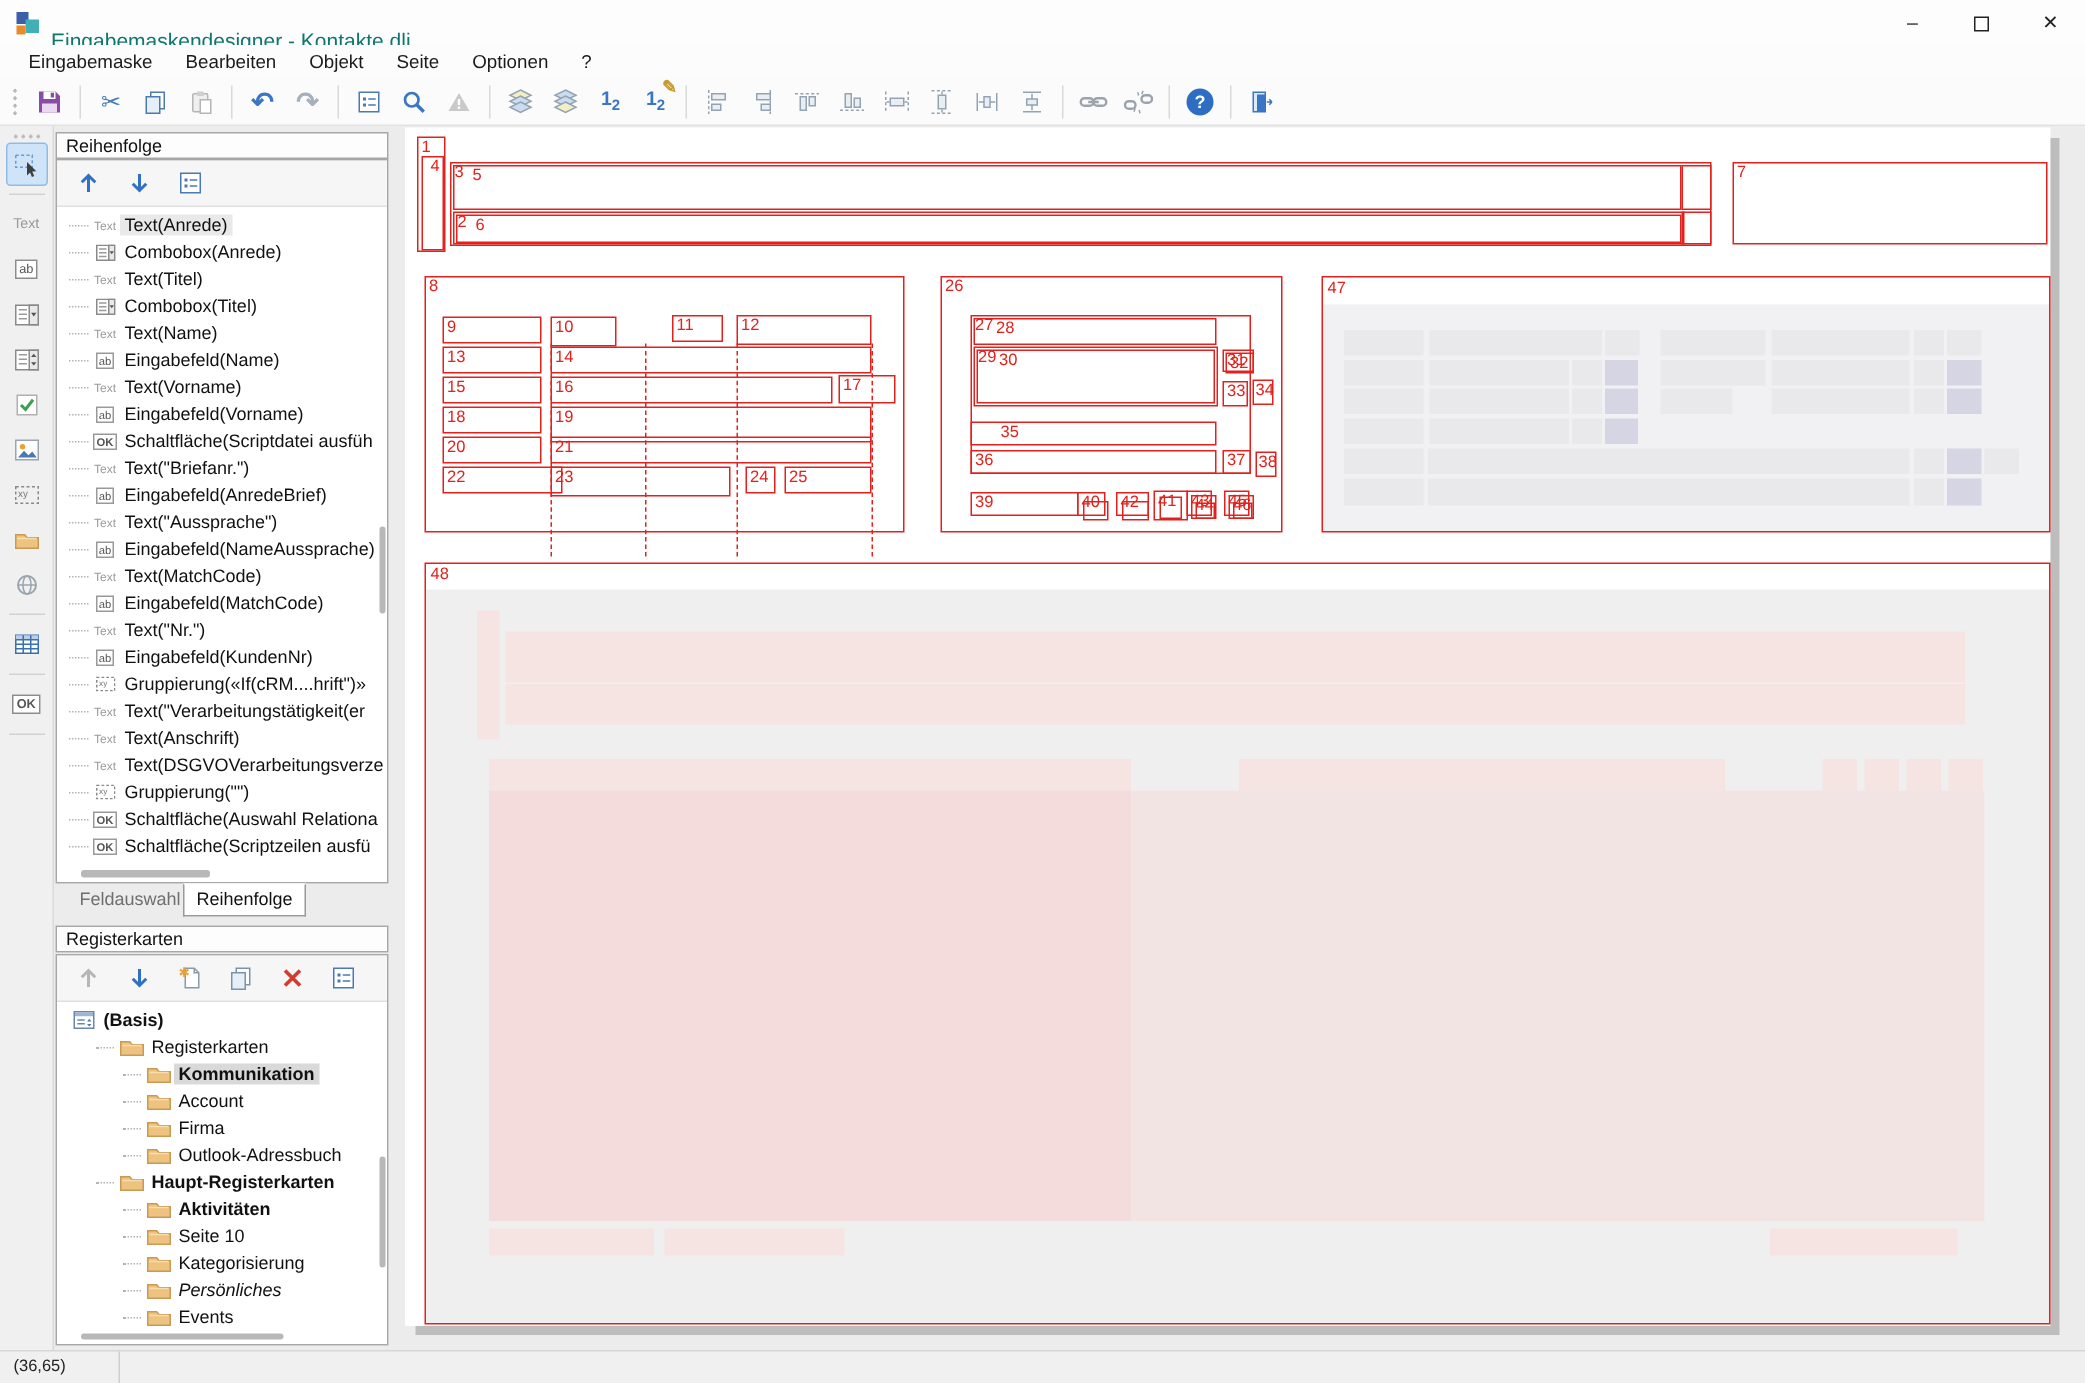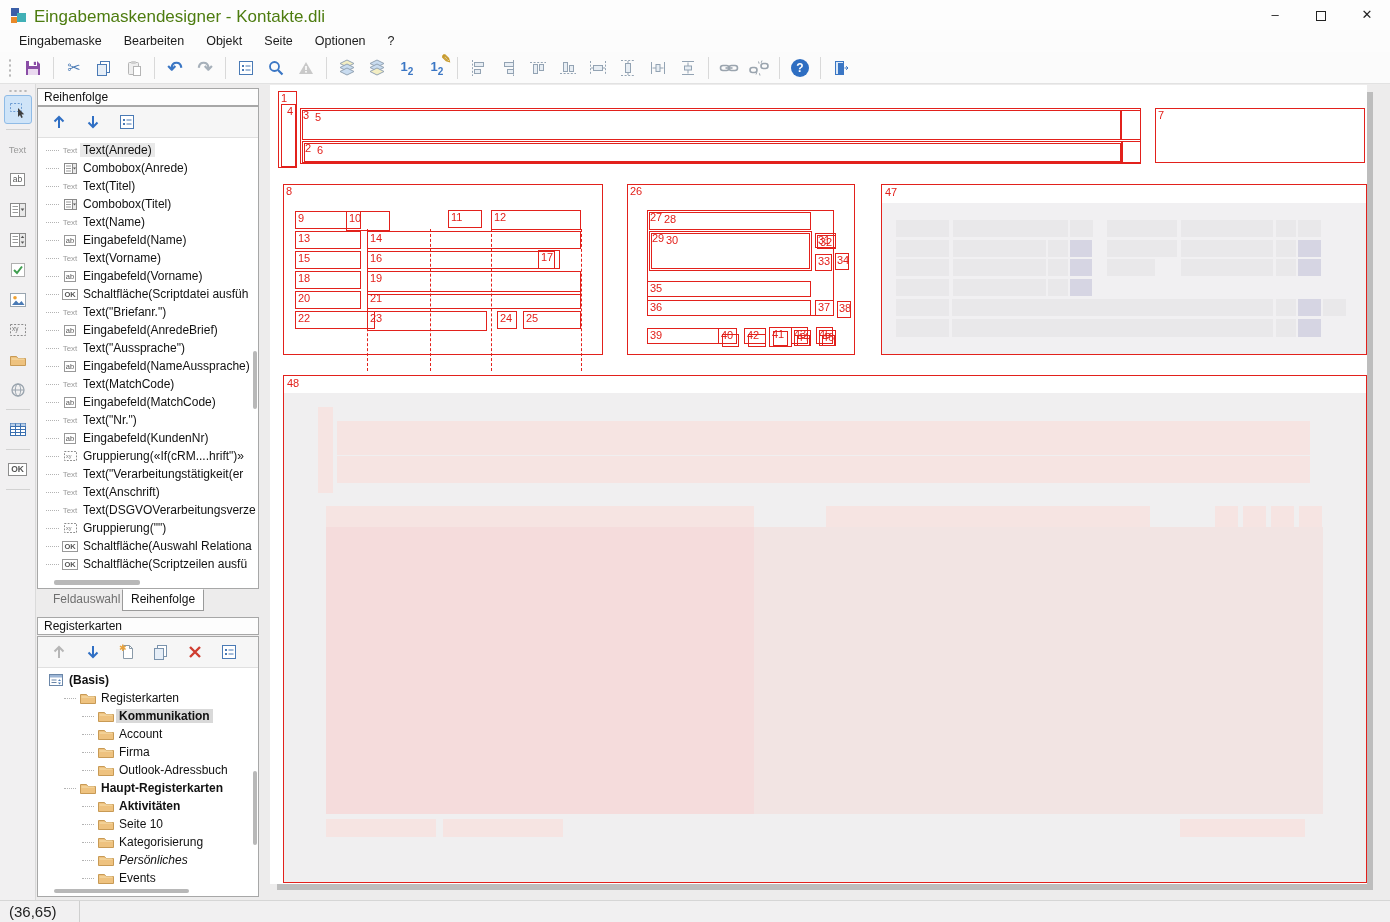--- a/index.html
+++ b/index.html
@@ -6,21 +6,21 @@
     font-family:"Liberation Sans",sans-serif;background:#edecec;}
   *{box-sizing:border-box;}
   .abs{position:absolute;}
   
   #titlebar{position:absolute;left:0;top:0;width:1390px;height:30px;background:#fdfdfd;}
   #appicon{position:absolute;left:10px;top:7px;width:17px;height:17px;}
   #appicon i{position:absolute;display:block;}
   #appicon .sq1{left:1px;top:1px;width:8px;height:8px;background:#3b5fa8;}
   #appicon .sq2{left:7px;top:6px;width:9px;height:9px;background:#41b0b6;}
   #appicon .sq3{left:1px;top:10px;width:6px;height:6px;background:#e98a2b;}
-  #win-title{position:absolute;left:34px;top:7px;font-size:17px;color:#4d7c0f;}
+  #win-title{position:absolute;left:34px;top:19px;font-size:14px;color:#0f766e;}
   .winbtn{position:absolute;top:0;width:46px;height:30px;text-align:center;line-height:30px;
     font-size:13px;color:#222;}
   #btn-min{left:1252px;} #btn-max{left:1298px;} #btn-close{left:1344px;}
   #btn-max span{display:inline-block;width:10px;height:10px;border:1.2px solid #222;vertical-align:middle;}
   
   #menubar{position:absolute;left:0;top:30px;width:1390px;height:22px;background:#fcfcfc;
     display:flex;align-items:center;padding-left:8px;}
   .menu-item{font-size:12.5px;color:#1b1b1b;padding:2px 11px;}
   
   #toolbar{position:absolute;left:0;top:52px;width:1390px;height:32px;background:#fbfbfb;
@@ -78,21 +78,21 @@
   
   #canvas-bg{position:absolute;background:#fff;}
   .shadow{position:absolute;background:#bdbdbd;}
   .cbox{position:absolute;border:1px solid #e2211c;}
   .cbox .n{position:absolute;top:1px;font-size:11px;line-height:11px;color:#e2211c;}
   .guide{position:absolute;width:0;border-left:1px dashed #e2211c;}
   .blk{position:absolute;}
   .striplbl{position:absolute;left:3px;top:1px;font-size:11px;color:#e2211c;}
   
   #statusbar{position:absolute;left:0;top:900px;width:1390px;height:22px;background:#f1f0f1;
-    border-top:1px solid #d6d6d6;font-size:15px;color:#222;}
+    border-top:1px solid #d6d6d6;font-size:11px;color:#222;}
   #status-pos{position:absolute;left:0;top:0;width:80px;height:22px;line-height:21px;padding-left:9px;
     border-right:1px solid #cfcfcf;}
   #status-info{position:absolute;left:80px;top:0;height:22px;line-height:21px;padding-left:8px;}
 </style>
 </head>
 <body>
 
 <div id="titlebar">
   <div id="appicon">
       <i class="sq1"></i>
@@ -789,42 +789,42 @@
     <div class="cbox" style="left: 1121px; top: 141px; width: 20px; height: 22px; border-color: rgb(226, 33, 28);"></div>
     <div class="cbox" style="left: 1155px; top: 108px; width: 210px; height: 55px; border-color: rgb(226, 33, 28);">
       <span class="n" style="left: 2px;">7</span>
     </div>
     <div class="cbox" style="left: 283px; top: 184px; width: 320px; height: 171px; border-color: rgb(226, 33, 28);">
       <span class="n" style="left: 2px;">8</span>
     </div>
     <div class="cbox" style="left: 295px; top: 211px; width: 66px; height: 18px; border-color: rgb(226, 33, 28);">
       <span class="n" style="left: 2px;">9</span>
     </div>
-    <div class="cbox" style="left: 346px; top: 211px; width: 44px; height: 20px; border-color: rgb(226, 33, 28);">
+    <div class="cbox" style="left: 367px; top: 211px; width: 44px; height: 20px; border-color: rgb(226, 33, 28);">
       <span class="n" style="left: 2px;">10</span>
     </div>
     <div class="cbox" style="left: 448px; top: 210px; width: 34px; height: 18px; border-color: rgb(226, 33, 28);">
       <span class="n" style="left: 2px;">11</span>
     </div>
     <div class="cbox" style="left: 491px; top: 210px; width: 90px; height: 20px; border-color: rgb(226, 33, 28);">
       <span class="n" style="left: 2px;">12</span>
     </div>
     <div class="cbox" style="left: 295px; top: 231px; width: 66px; height: 18px; border-color: rgb(226, 33, 28);">
       <span class="n" style="left: 2px;">13</span>
     </div>
     <div class="cbox" style="left: 367px; top: 231px; width: 214px; height: 18px; border-color: rgb(226, 33, 28);">
       <span class="n" style="left: 2px;">14</span>
     </div>
     <div class="cbox" style="left: 295px; top: 251px; width: 66px; height: 18px; border-color: rgb(226, 33, 28);">
       <span class="n" style="left: 2px;">15</span>
     </div>
     <div class="cbox" style="left: 367px; top: 251px; width: 188px; height: 18px; border-color: rgb(226, 33, 28);">
       <span class="n" style="left: 2px;">16</span>
     </div>
-    <div class="cbox" style="left: 538px; top: 250px; width: 22px; height: 19px; border-color: rgb(226, 33, 28); text-align: center;">
+    <div class="cbox" style="left: 559px; top: 250px; width: 38px; height: 19px; border-color: rgb(226, 33, 28); text-align: center;">
       <span class="n" style="left: 2px;">17</span>
     </div>
     <div class="cbox" style="left: 295px; top: 271px; width: 66px; height: 18px; border-color: rgb(226, 33, 28);">
       <span class="n" style="left: 2px;">18</span>
     </div>
     <div class="cbox" style="left: 367px; top: 271px; width: 214px; height: 24px; border-color: rgb(226, 33, 28);">
       <span class="n" style="left: 2px;">19</span>
     </div>
     <div class="cbox" style="left: 295px; top: 291px; width: 66px; height: 18px; border-color: rgb(226, 33, 28);">
       <span class="n" style="left: 2px;">20</span>
@@ -865,21 +865,21 @@
     <div class="cbox" style="left: 817px; top: 235px; width: 19px; height: 14px; border-color: rgb(226, 33, 28);">
       <span class="n" style="left: 2px;">32</span>
     </div>
     <div class="cbox" style="left: 815px; top: 254px; width: 17px; height: 17px; border-color: rgb(226, 33, 28);">
       <span class="n" style="left: 2px;">33</span>
     </div>
     <div class="cbox" style="left: 835px; top: 253px; width: 14px; height: 17px; border-color: rgb(226, 33, 28);">
       <span class="n" style="left: 1px;">34</span>
     </div>
     <div class="cbox" style="left: 647px; top: 281px; width: 164px; height: 16px; border-color: rgb(226, 33, 28);">
-      <span class="n" style="left: 2px; text-align: right;">35</span>
+      <span class="n" style="left: 19px; text-align: right;">35</span>
     </div>
     <div class="cbox" style="left: 647px; top: 300px; width: 164px; height: 16px; border-color: rgb(226, 33, 28);">
       <span class="n" style="left: 2px;">36</span>
     </div>
     <div class="cbox" style="left: 815px; top: 300px; width: 19px; height: 16px; border-color: rgb(226, 33, 28);">
       <span class="n" style="left: 2px;">37</span>
     </div>
     <div class="cbox" style="left: 837px; top: 301px; width: 14px; height: 17px; border-color: rgb(226, 33, 28);">
       <span class="n" style="left: 1px;">38</span>
     </div>

